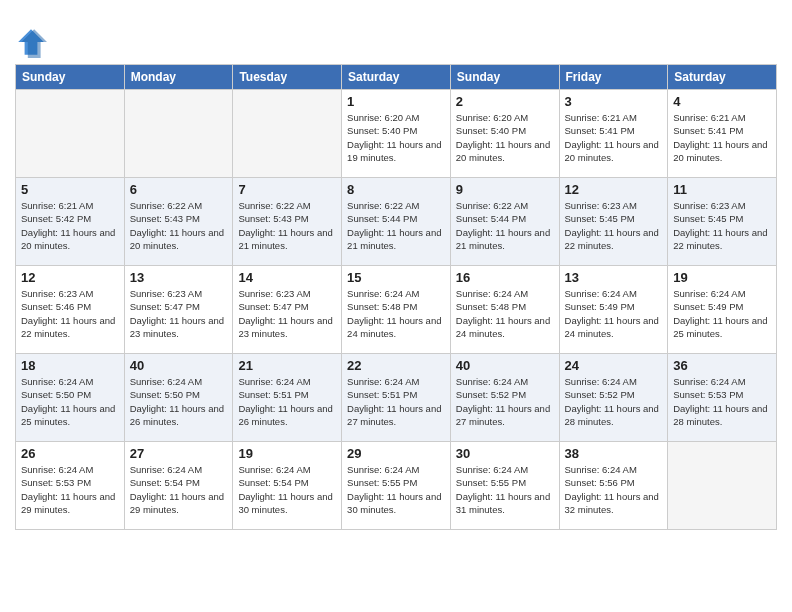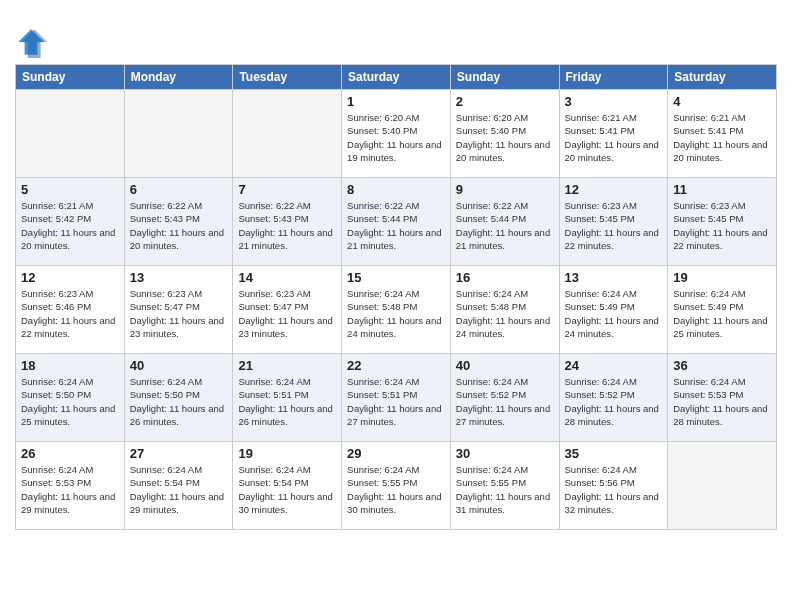--- a/index.html
+++ b/index.html
@@ -260,20 +260,20 @@
           </td>
           <td>
             <div class="day-number">29</div>
             <div class="day-info">Sunrise: 6:24 AM<br>Sunset: 5:55 PM<br>Daylight: 11 hours and 30 minutes.</div>
           </td>
           <td>
             <div class="day-number">30</div>
             <div class="day-info">Sunrise: 6:24 AM<br>Sunset: 5:55 PM<br>Daylight: 11 hours and 31 minutes.</div>
           </td>
           <td>
-            <div class="day-number">35</div>
+            <div class="day-number">38</div>
             <div class="day-info">Sunrise: 6:24 AM<br>Sunset: 5:56 PM<br>Daylight: 11 hours and 32 minutes.</div>
           </td>
           <td class="empty"></td>
         </tr>
       </tbody>
   </table>
 </div>
 
 </body></html>

